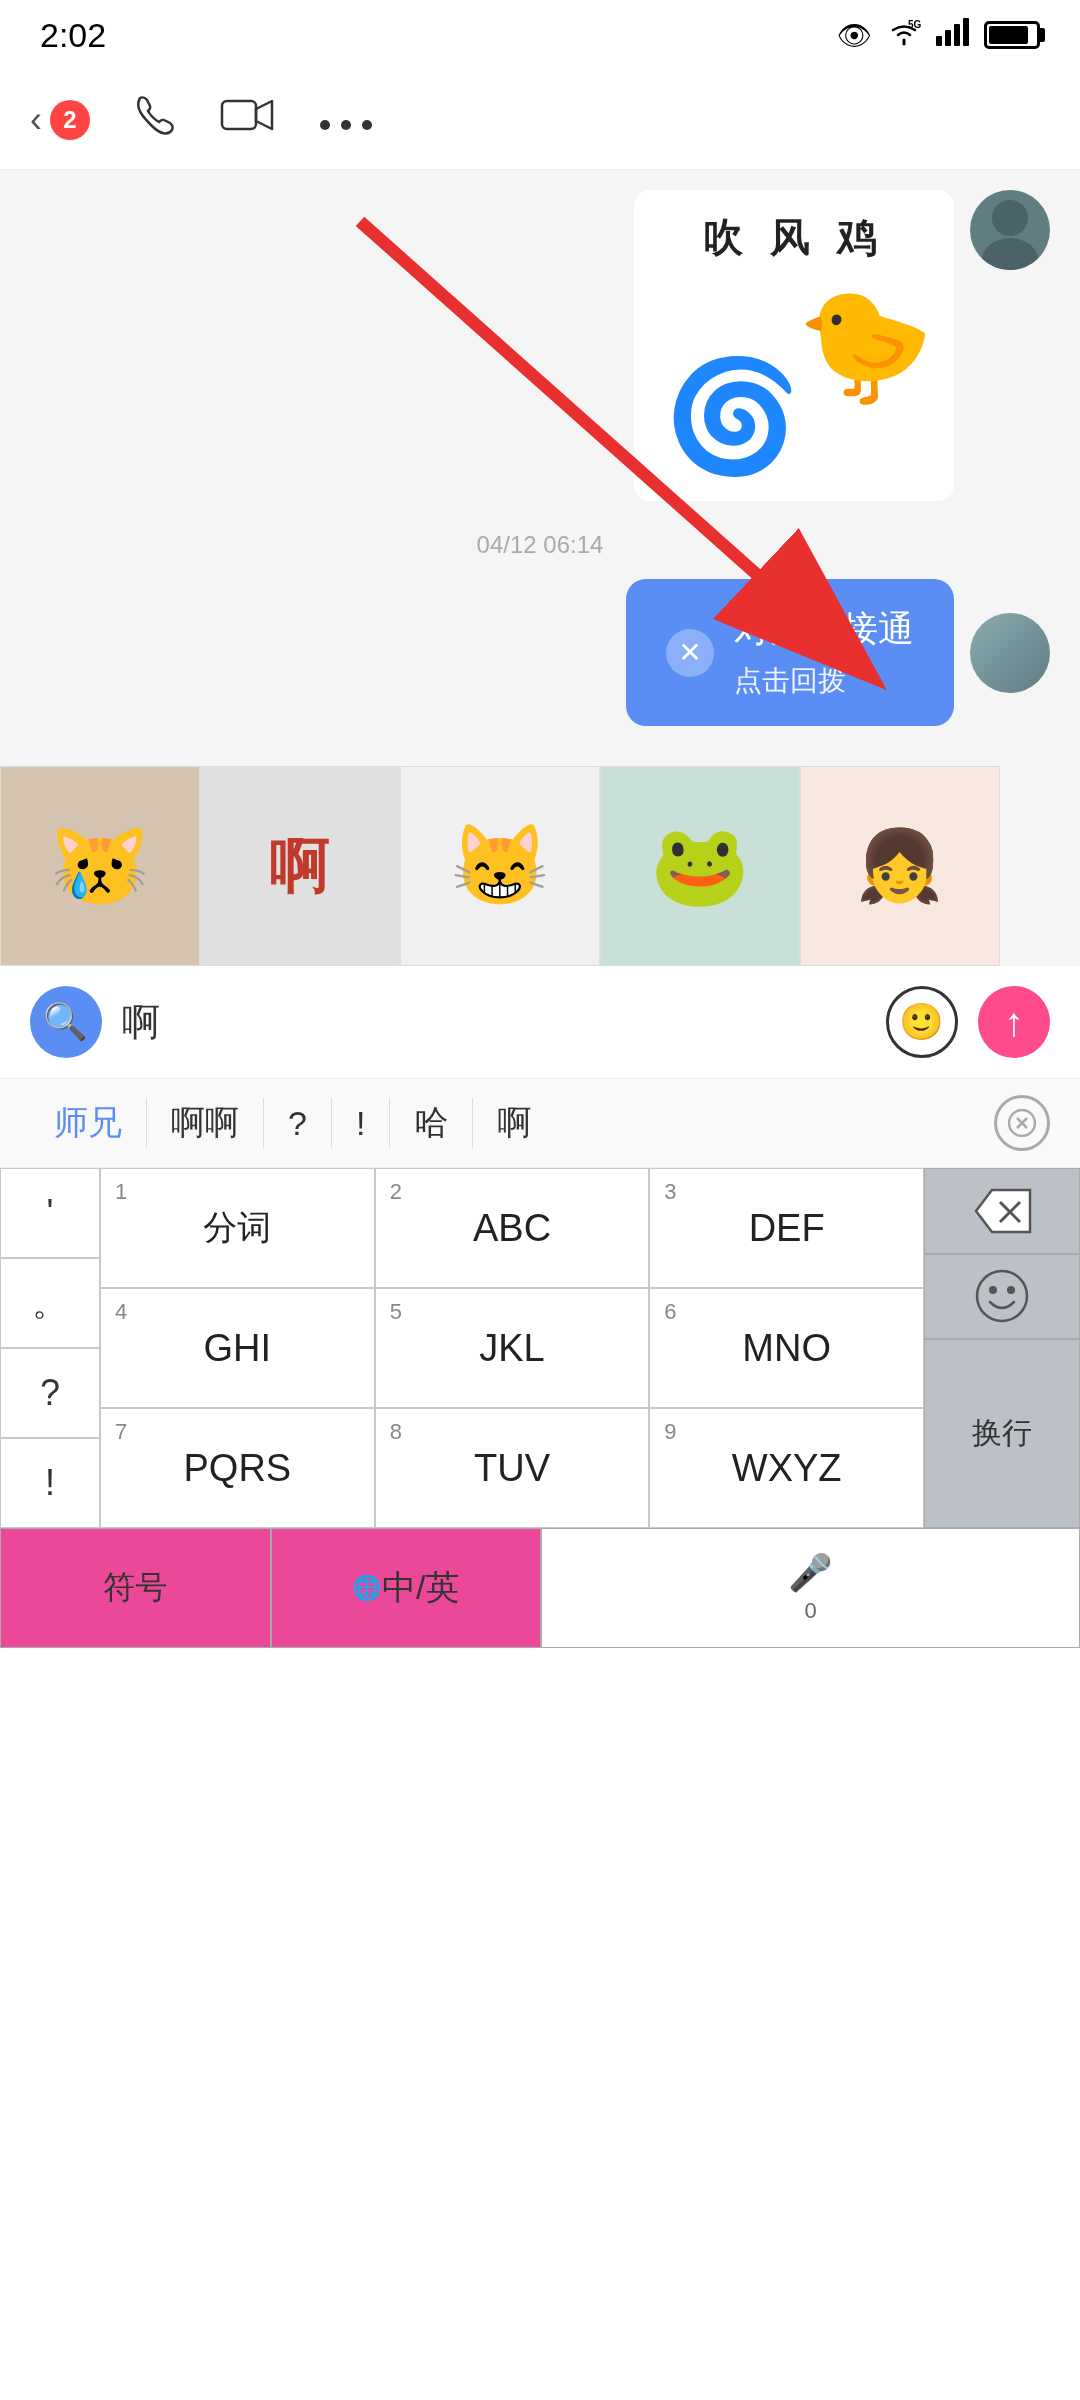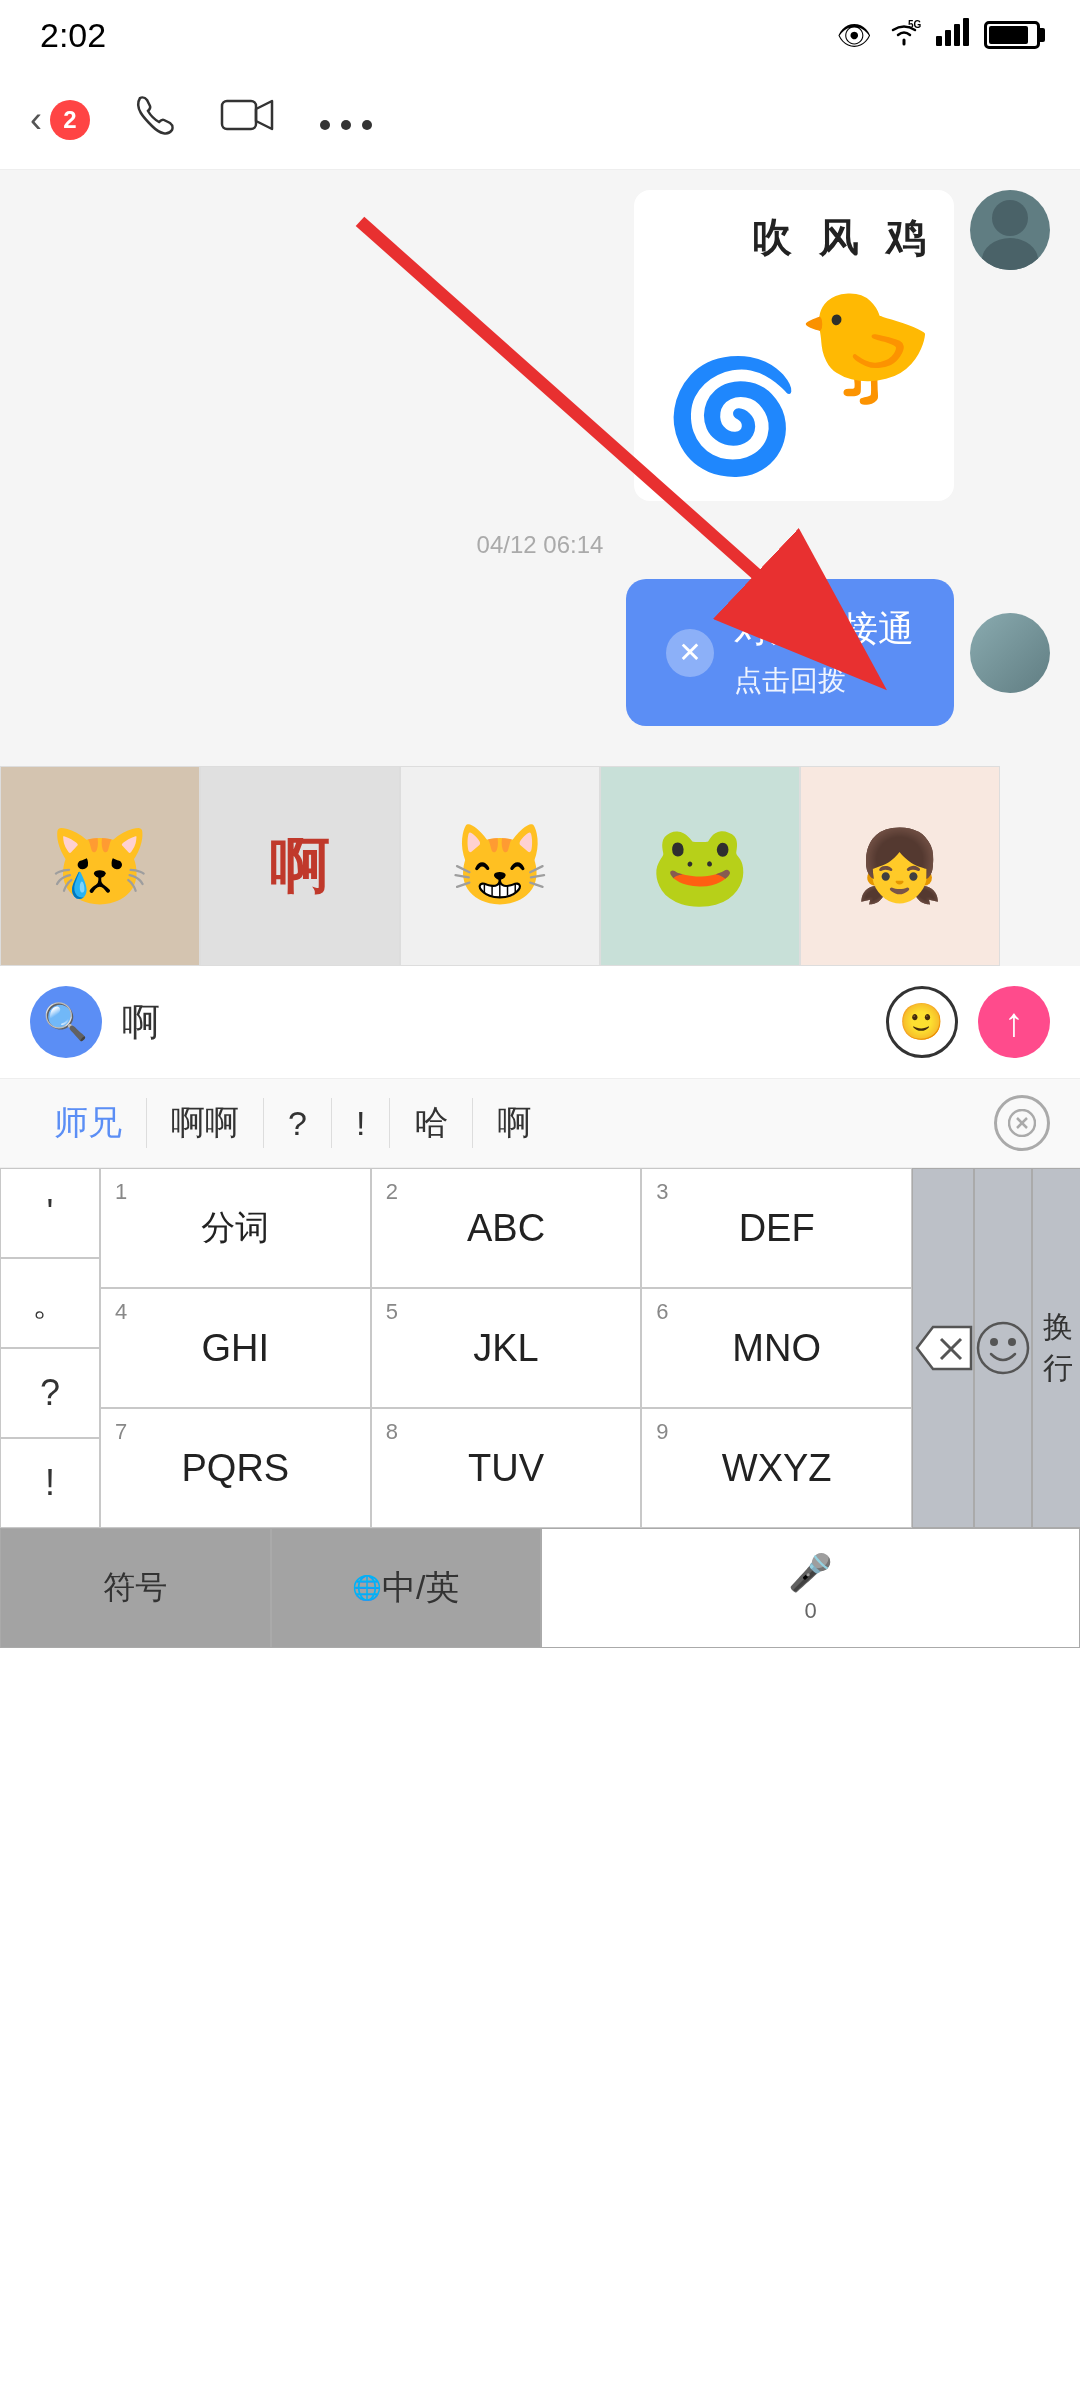--- a/index.html
+++ b/index.html
@@ -156,21 +156,21 @@
       justify-content: flex-end;
       margin-bottom: 30px;
     }
     .sticker-content {
       background: #fff;
       border-radius: 16px;
       padding: 20px;
       max-width: 400px;
       display: flex;
       flex-direction: column;
-      align-items: flex-end;
+      align-items: center;
     }
     .sticker-title {
       font-size: 40px;
       font-weight: bold;
       color: #222;
       margin-bottom: 16px;
       letter-spacing: 8px;
     }
     .sticker-image {
       width: 280px;
@@ -429,22 +429,23 @@
     .key-label {
       font-size: 38px;
       color: #222;
       font-weight: 500;
     }
     .key-label-cn {
       font-size: 34px;
       color: #222;
     }
     .key-right-col {
-      width: 168px;
-      display: flex;
+      width: 156px;
+      display: flex;
+      flex-direction: column;
       background: #bcc0c7;
     }
     .key-delete {
       flex: 1;
       background: #bcc0c7;
       display: flex;
       align-items: center;
       justify-content: center;
       font-size: 36px;
       cursor: pointer;
@@ -470,21 +471,21 @@
       cursor: pointer;
       border: 1px solid #aaa;
       padding: 10px;
     }
     .bottom-row {
       display: flex;
       height: 120px;
     }
     .bottom-key {
       flex: 1;
-      background: #a3a3a3;
+      background: #ec4899;
       display: flex;
       align-items: center;
       justify-content: center;
       font-size: 32px;
       color: #333;
       border: 1px solid #aaa;
       cursor: pointer;
     }
     .bottom-key.white {
       background: #fff;

